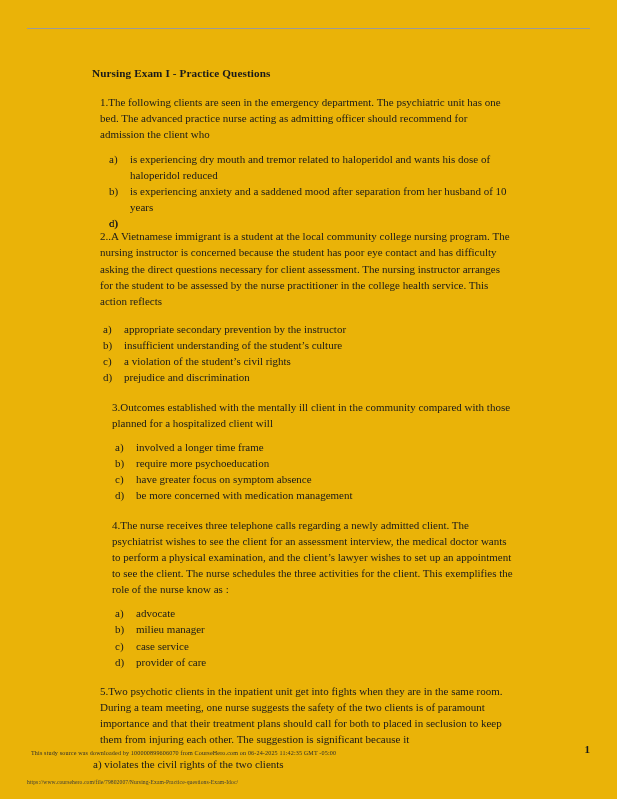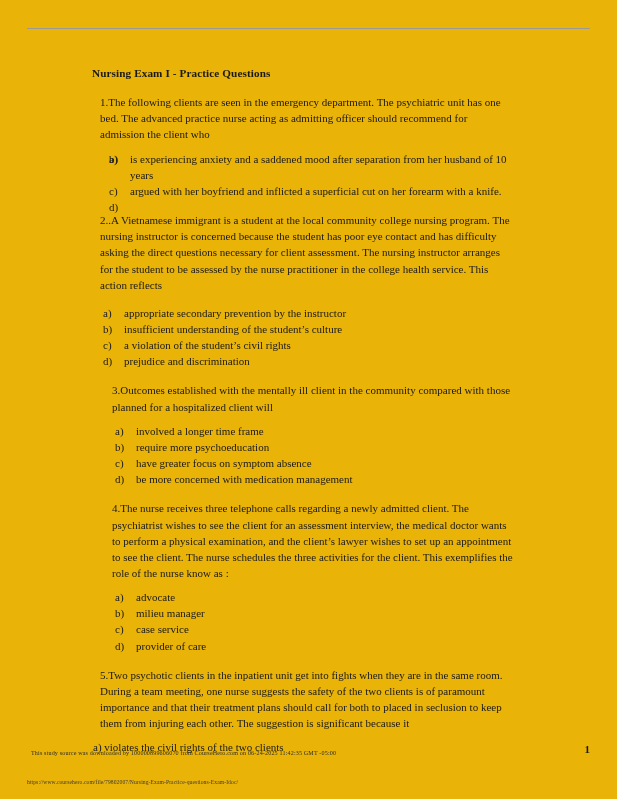--- a/index.html
+++ b/index.html
@@ -120,28 +120,28 @@
 
   <div class="content">
 
     <h1 class="doc-title">Nursing Exam I - Practice  Questions</h1>
 
     <div class="qblock">
       <p class="qstem">1.The following clients are seen in the emergency department. The psychiatric unit has one bed. The advanced practice nurse acting as admitting officer should recommend for admission the client who</p>
       <ul class="opts">
         <li class="opt">
           <span class="opt-marker">a)</span>
+          <span>is experiencing dry mouth and tremor related to haloperidol and wants his dose of haloperidol reduced</span>
         </li>
         <li class="opt">
           <span class="opt-marker">b)</span>
           <span>is experiencing anxiety and a saddened mood after separation from her husband of 10 years</span>
         </li>
         <li class="opt">
           <span class="opt-marker">c)</span>
-          <span>argued with her boyfriend and inflicted a superficial cut on her forearm with a knife.</span>
         </li>
         <li class="opt">
           <span class="opt-marker">d)</span>
         </li>
       </ul>
     </div>
 
     <div class="qblock">
       <p class="qstem">2..A Vietnamese immigrant is a student at the local community college nursing program. The nursing instructor is concerned because the student has poor eye contact and has difficulty asking the direct questions necessary for client assessment. The nursing instructor arranges for the student to be assessed by the nurse practitioner in the college health service. This action reflects</p>
       <ul class="opts spaced">

